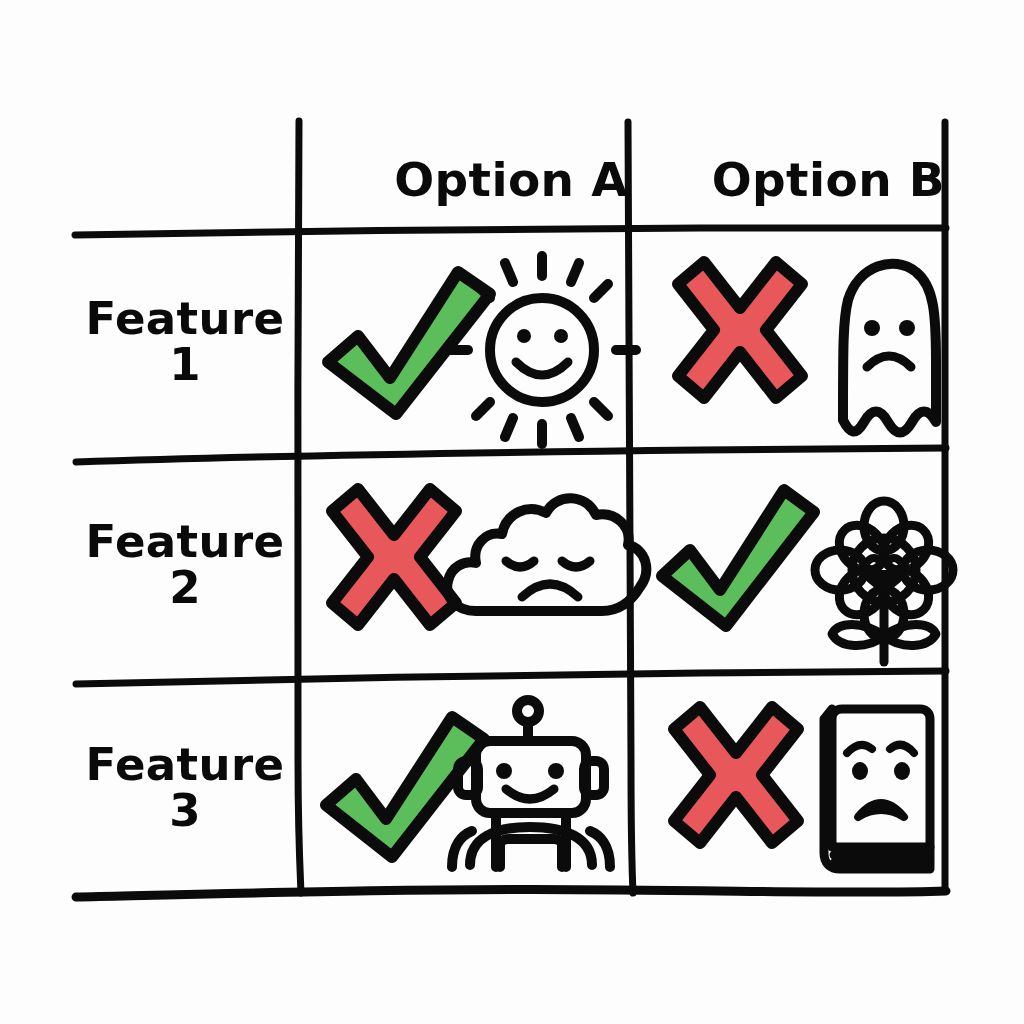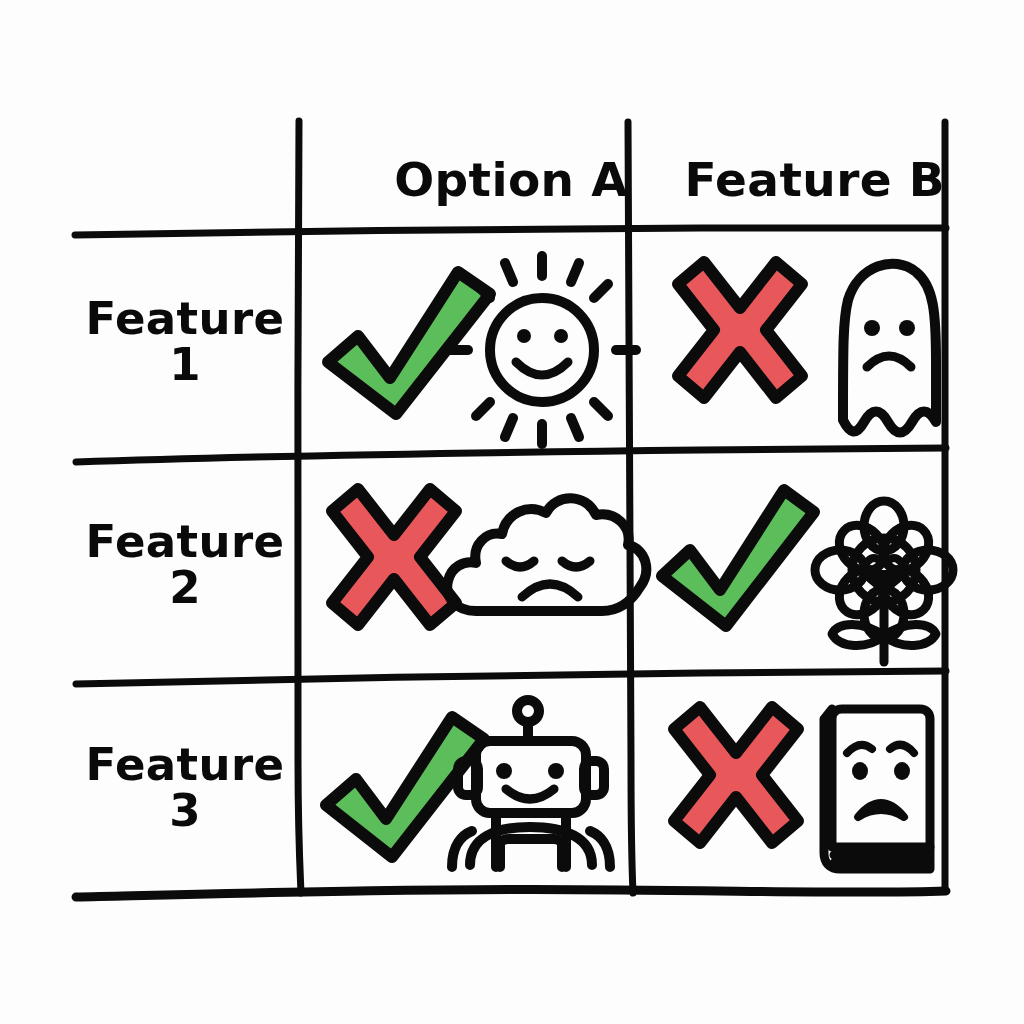--- a/index.html
+++ b/index.html
@@ -48,21 +48,21 @@
       <path d="M299,121 C298,330 297,560 298,760 C298,830 300,870 301,893" stroke-width="7"></path>
       <path d="M628,122 C629,330 630,560 631,760 C631,830 632,870 633,893" stroke-width="7"></path>
       <path d="M945,122 C945,330 945,560 945,760 C945,830 945,870 945,891" stroke-width="7"></path>
     </g>
   </svg>
 
   <div class="hdr-text" style="left:300px;top:140px;width:328px;height:78px;">
     <span>Option A</span>
   </div>
   <div class="hdr-text" style="left:630px;top:140px;width:315px;height:78px;">
-    <span>Feature B</span>
+    <span>Option B</span>
   </div>
 
   <div class="row-text" style="left:72px;top:282px;width:226px;height:120px;">
     <span>Feature</span>
     <span class="n">1</span>
   </div>
   <div class="row-text" style="left:72px;top:505px;width:226px;height:120px;">
     <span>Feature</span>
     <span class="n">2</span>
   </div>

